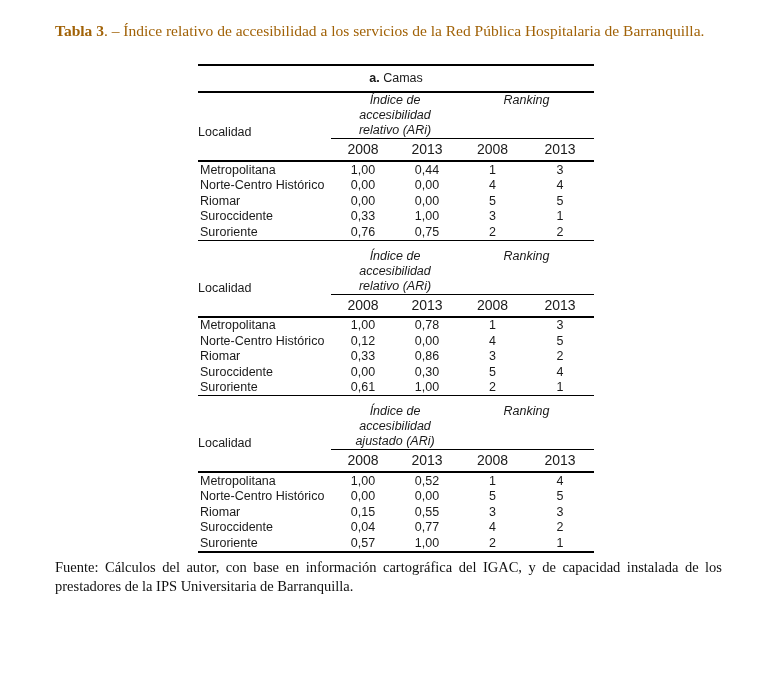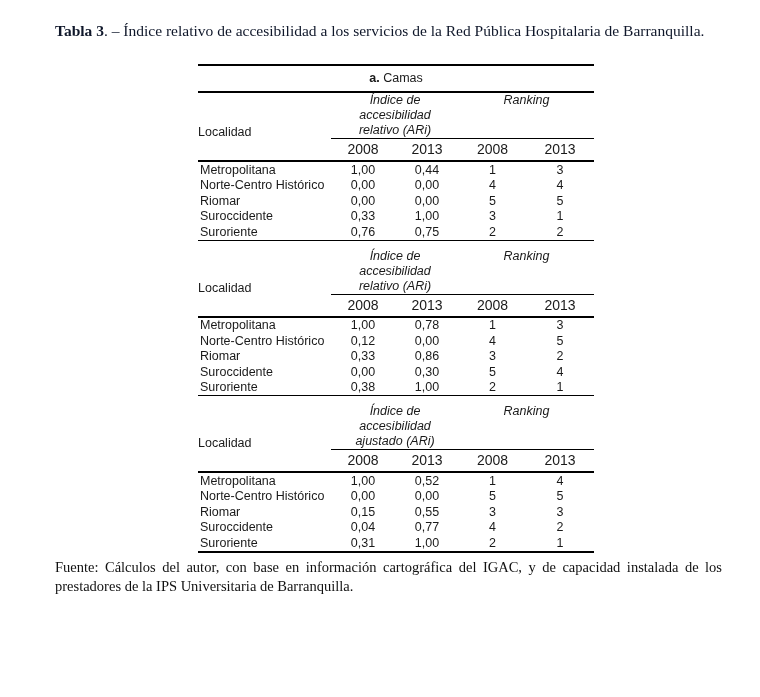--- a/index.html
+++ b/index.html
@@ -8,21 +8,21 @@
     background: #ffffff;
     font-family: "Liberation Sans", sans-serif;
     color: #1a1a1a;
     overflow: hidden;
   }
   .page { padding: 20px 38px 0 55px; box-sizing: border-box; }
 
   .title {
     font-family: "Liberation Serif", serif;
     font-size: 15.5px; line-height: 22px;
-    color: #0f172a;
+    color: #a16207;
     width: 663px; margin: 0;
     text-align: justify;
   }
   .title .t-bold { font-weight: bold; }
 
   .tables-wrap { margin-left: 143px; margin-top: 22px; }
 
   table.dt {
     border-collapse: collapse;
     table-layout: fixed;
@@ -232,21 +232,21 @@
         </tr>
         <tr class="data-row">
           <td class="loc">Suroccidente</td>
           <td>0,00</td>
           <td>0,30</td>
           <td>5</td>
           <td>4</td>
         </tr>
         <tr class="data-row">
           <td class="loc">Suroriente</td>
-          <td>0,38</td>
+          <td>0,61</td>
           <td>1,00</td>
           <td>2</td>
           <td>1</td>
         </tr>
       </tbody>
     </table>
 
     <table class="dt gap final">
       <colgroup>
           <col class="c-loc">
@@ -303,21 +303,21 @@
         </tr>
         <tr class="data-row">
           <td class="loc">Suroccidente</td>
           <td>0,04</td>
           <td>0,77</td>
           <td>4</td>
           <td>2</td>
         </tr>
         <tr class="data-row">
           <td class="loc">Suroriente</td>
-          <td>0,31</td>
+          <td>0,57</td>
           <td>1,00</td>
           <td>2</td>
           <td>1</td>
         </tr>
       </tbody>
     </table>
 
   </div>
 
   <p class="source">Fuente: Cálculos del autor, con base en información cartográfica del IGAC, y de capacidad instalada de los prestadores de la IPS Universitaria de Barranquilla.</p>

